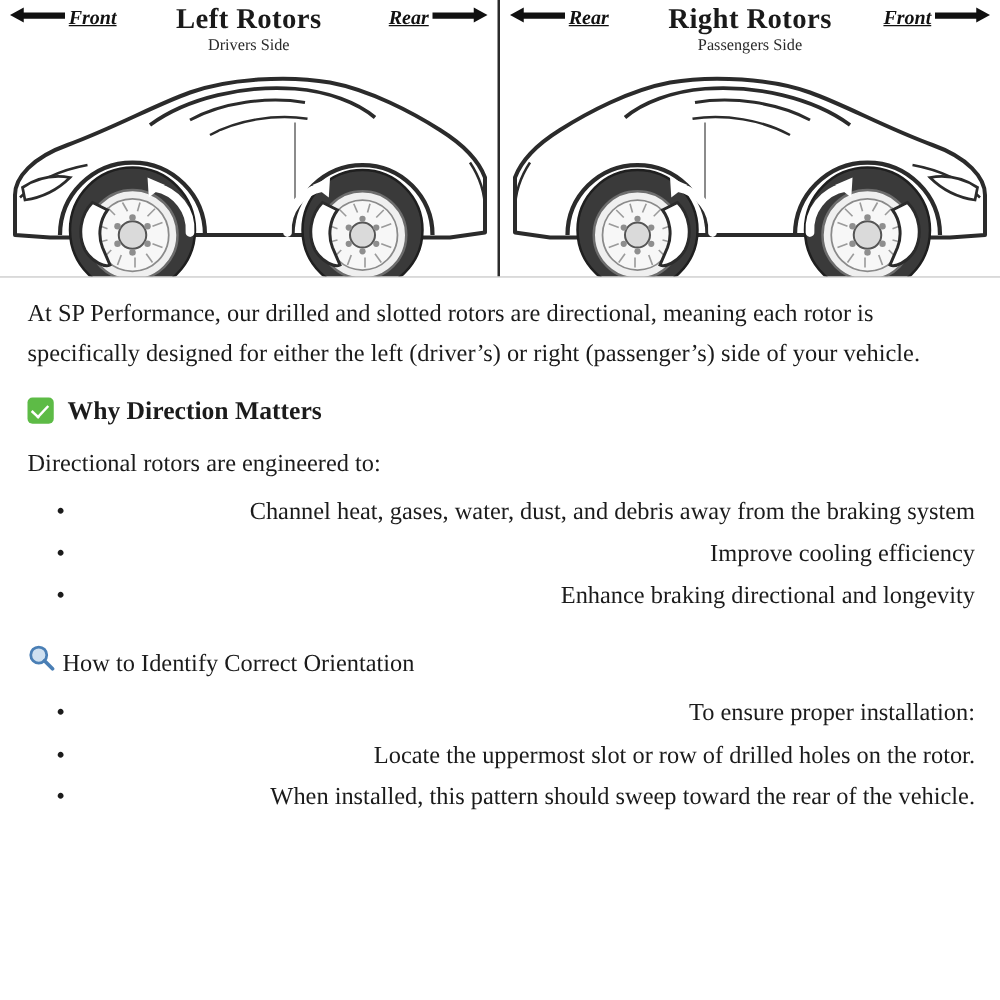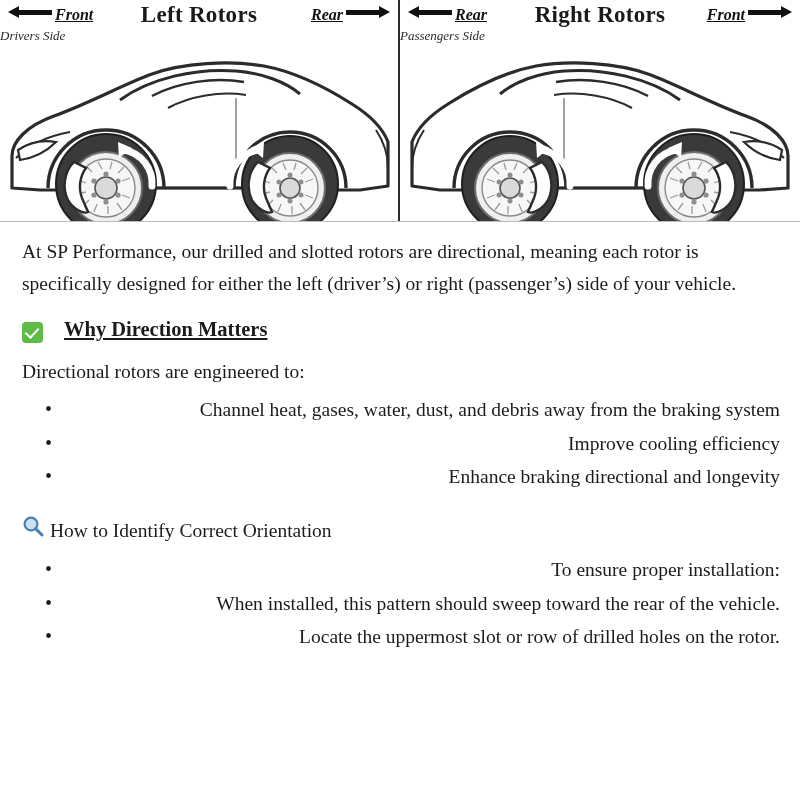--- a/index.html
+++ b/index.html
@@ -48,22 +48,21 @@
     font-weight: bold;
     font-size: 23px;
     letter-spacing: 0.3px;
     color: #1a1a1a;
   }
   .panel-sub {
     position: absolute;
     top: 28px;
     left: 0;
     width: 100%;
-    text-align: left;
-    font-style: italic;
+    text-align: center;
     font-size: 13px;
     color: #2a2a2a;
   }
 
   .arrow-tag {
     position: absolute;
     top: 6px;
     display: flex;
     align-items: flex-start;
     gap: 2px;
@@ -116,24 +115,23 @@
   .body-text {
     padding: 14px 20px 0 22px;
     font-size: 19.5px;
     line-height: 1.62;
   }
   .para {
     margin: 0 0 6px 0;
   }
   .heading-row {
     display: flex;
-    align-items: center;
-    gap: 21px;
+    align-items: flex-start;
+    gap: 11px;
     margin: 14px 0 10px 0;
-    text-decoration: underline;
   }
   .check-box {
     width: 21px; height: 21px;
     border-radius: 4px;
     background: #5dbb46;
     position: relative;
     flex: 0 0 auto;
     margin-top: 5px;
   }
   .check-box::after {
@@ -423,18 +421,18 @@
         <svg width="22" height="22" viewBox="0 0 22 22">
           <circle cx="9" cy="9" r="6.4" fill="#cfe0f0" stroke="#4a7fb5" stroke-width="2.2"></circle>
           <path d="M13.6,13.6 L20,20" stroke="#4a7fb5" stroke-width="3" stroke-linecap="round"></path>
         </svg>
       </span>
       <span class="magnify-text">How to Identify Correct Orientation</span>
     </div>
 
     <ul class="bullets">
       <li>To ensure proper installation:</li>
+      <li>Locate the uppermost slot or row of drilled holes on the rotor.</li>
       <li>When installed, this pattern should sweep toward the rear of the vehicle.</li>
-      <li>Locate the uppermost slot or row of drilled holes on the rotor.</li>
     </ul>
 
   </div>
 </div>
 
 </body></html>

